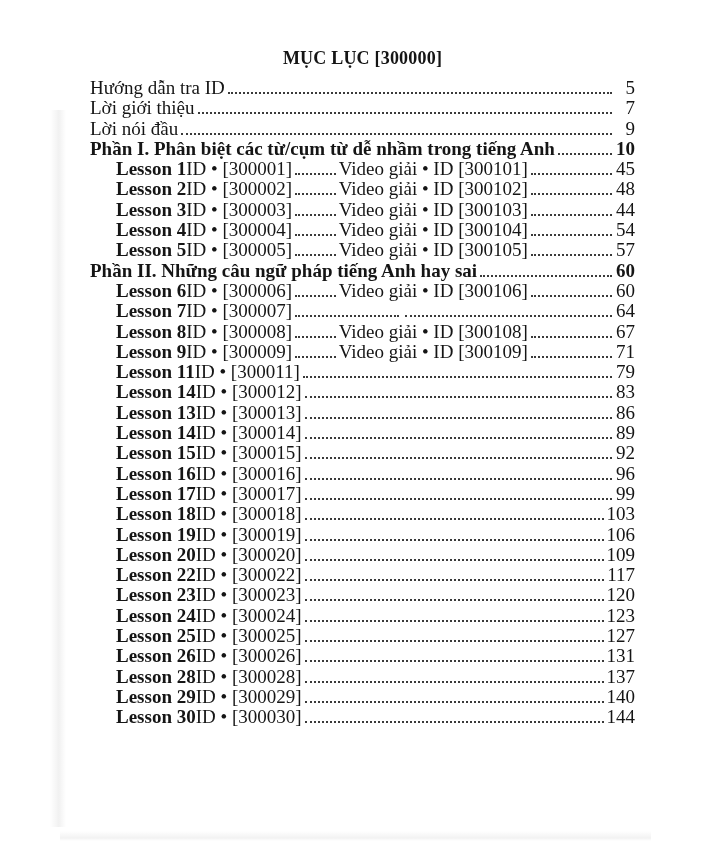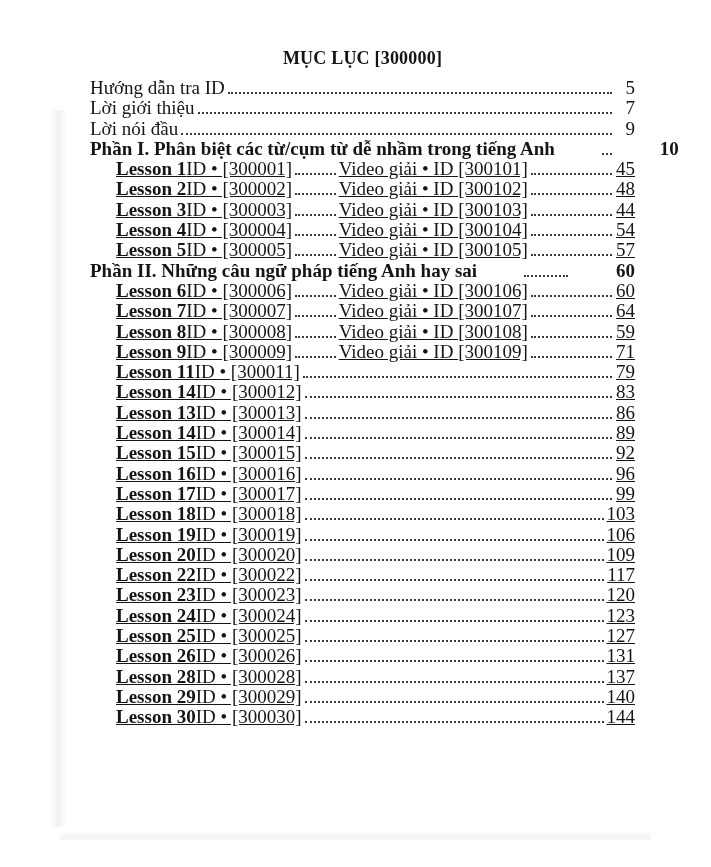--- a/index.html
+++ b/index.html
@@ -60,25 +60,23 @@
     display: flex;
     align-items: baseline;
     height: 20.3px;
     line-height: 20.3px;
     font-size: 19px;
     white-space: nowrap;
   }
   .row span { white-space: nowrap; }
   .row.section {
     font-weight: bold;
-    gap: 44px;
   }
   .row.lesson {
     padding-left: 26px;
-    text-decoration: underline;
   }
   .lesson-label {
     font-weight: bold;
     flex: 0 0 68px;
   }
   .lesson-id, .lesson-video, .entry-label {
     flex: 0 0 auto;
   }
   .dots {
     border-bottom: 2px dotted #3a3a3a;
@@ -176,31 +174,30 @@
           <span class="lesson-id">ID • [300006]</span>
           <span class="dots dots-mid"></span>
           <span class="lesson-video">Video giải • ID [300106]</span>
           <span class="dots dots-end"></span>
           <span class="page-num">60</span>
         </div>
         <div class="row lesson">
           <span class="lesson-label">Lesson 7</span>
           <span class="lesson-id">ID • [300007]</span>
           <span class="dots dots-mid"></span>
-          <span class="lesson-video">Video giải • ID [300107]</span>
           <span class="dots dots-end"></span>
           <span class="page-num">64</span>
         </div>
         <div class="row lesson">
           <span class="lesson-label">Lesson 8</span>
           <span class="lesson-id">ID • [300008]</span>
           <span class="dots dots-mid"></span>
           <span class="lesson-video">Video giải • ID [300108]</span>
           <span class="dots dots-end"></span>
-          <span class="page-num">59</span>
+          <span class="page-num">67</span>
         </div>
         <div class="row lesson">
           <span class="lesson-label">Lesson 9</span>
           <span class="lesson-id">ID • [300009]</span>
           <span class="dots dots-mid"></span>
           <span class="lesson-video">Video giải • ID [300109]</span>
           <span class="dots dots-end"></span>
           <span class="page-num">71</span>
         </div>
         <div class="row lesson">

